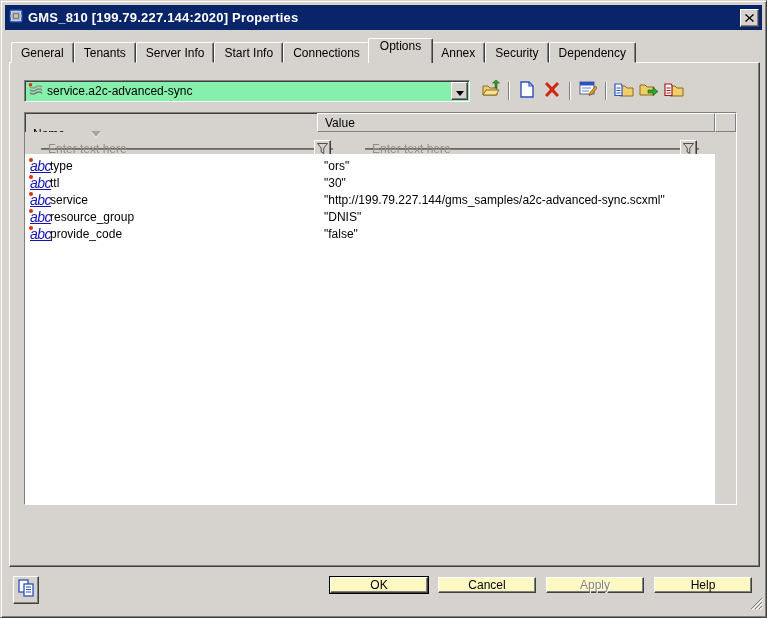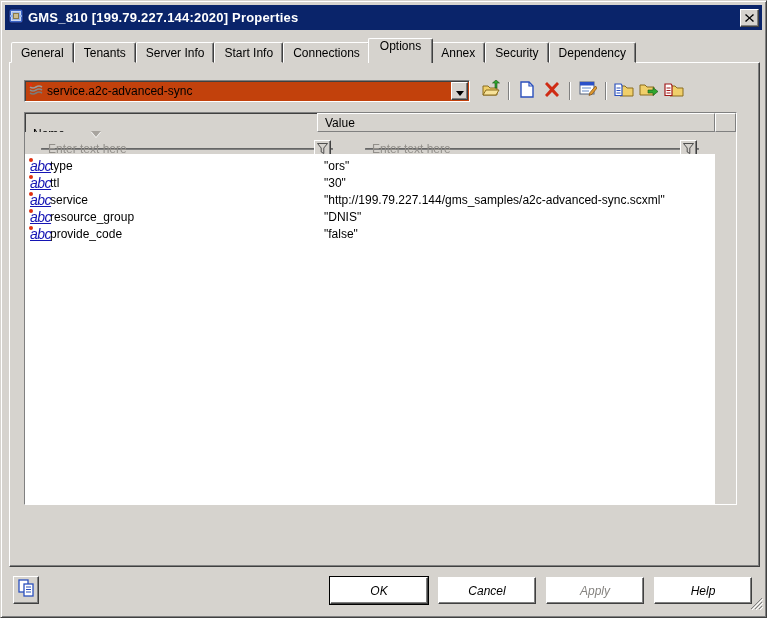--- a/index.html
+++ b/index.html
@@ -50,21 +50,21 @@
     position:absolute; left:8px; top:61px; width:751px; height:505px;
     background:#d6d3ce;
     border:1px solid; border-color:#fff #404040 #404040 #fff;
     box-shadow: inset -1px -1px 0 #808080, inset 1px 1px 0 #d6d3ce;
     z-index:1;
   }
 
   
   .combo-row { position:absolute; left:14px; top:17px; right:10px; height:22px; display:flex; align-items:center; }
   .combo {
-    width:446px; height:22px; background:#c2410c;
+    width:446px; height:22px; background:#86efac;
     border:1px solid; border-color:#808080 #fff #fff #808080;
     box-shadow: inset 1px 1px 0 #404040;
     display:flex; align-items:center; padding-left:3px; gap:4px;
   }
   .combo-text { flex:1; font-size:12px; color:#000; white-space:nowrap; overflow:hidden; }
   .combo-arrow {
     width:17px; height:18px; margin-right:1px; background:#d6d3ce;
     border:1px solid; border-color:#fff #404040 #404040 #fff;
     box-shadow: inset -1px -1px 0 #808080;
     display:flex; align-items:center; justify-content:center;
@@ -128,26 +128,25 @@
 
   
   .copy-btn {
     position:absolute; left:12px; top:575px; width:26px; height:28px;
     background:#d6d3ce; border:1px solid; border-color:#fff #404040 #404040 #fff;
     box-shadow: inset -1px -1px 0 #808080;
     display:flex; align-items:center; justify-content:center;
   }
   .btnrow { position:absolute; top:576px; right:14px; display:flex; gap:10px; }
   .btn {
-    width:98px; height:27px; background:#ffffff; font-size:12px; color:#000;
+    width:98px; height:16px; background:#fef9c3; font-size:12px; color:#000;
     border:1px solid; border-color:#fff #404040 #404040 #fff;
     box-shadow: inset -1px -1px 0 #808080;
     display:flex; align-items:center; justify-content:center;
     font-family:"Liberation Sans",sans-serif;
-    font-style:italic;
   }
   .btn.default { outline:1px solid #000; }
   .btn.disabled { color:#868480; text-shadow:1px 1px 0 #fff; }
   .grip { position:absolute; right:3px; bottom:3px; }
 </style>
 </head>
 <body>
 
 <div class="window">
 

